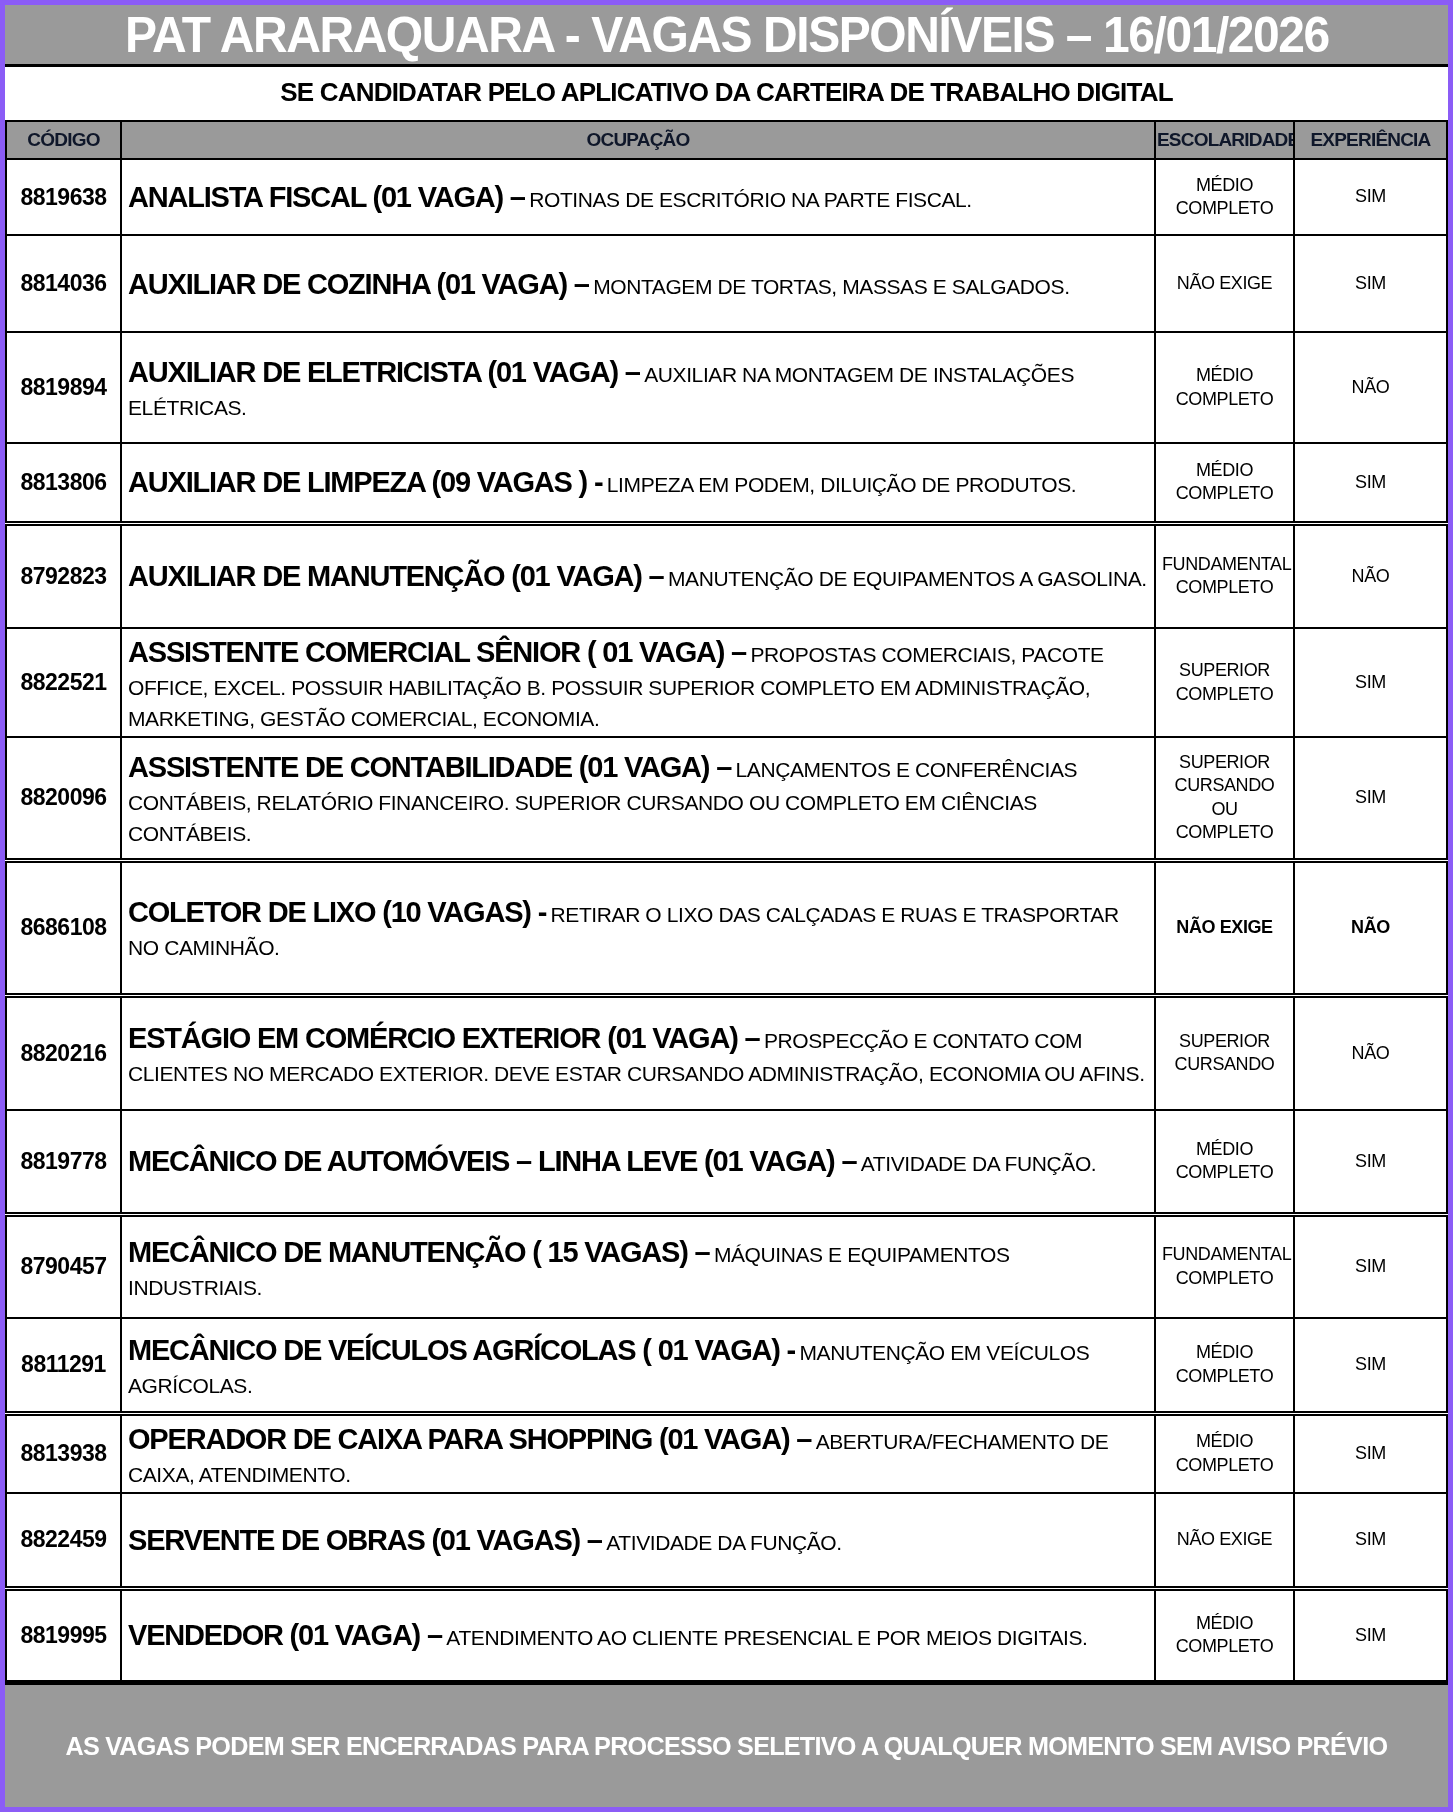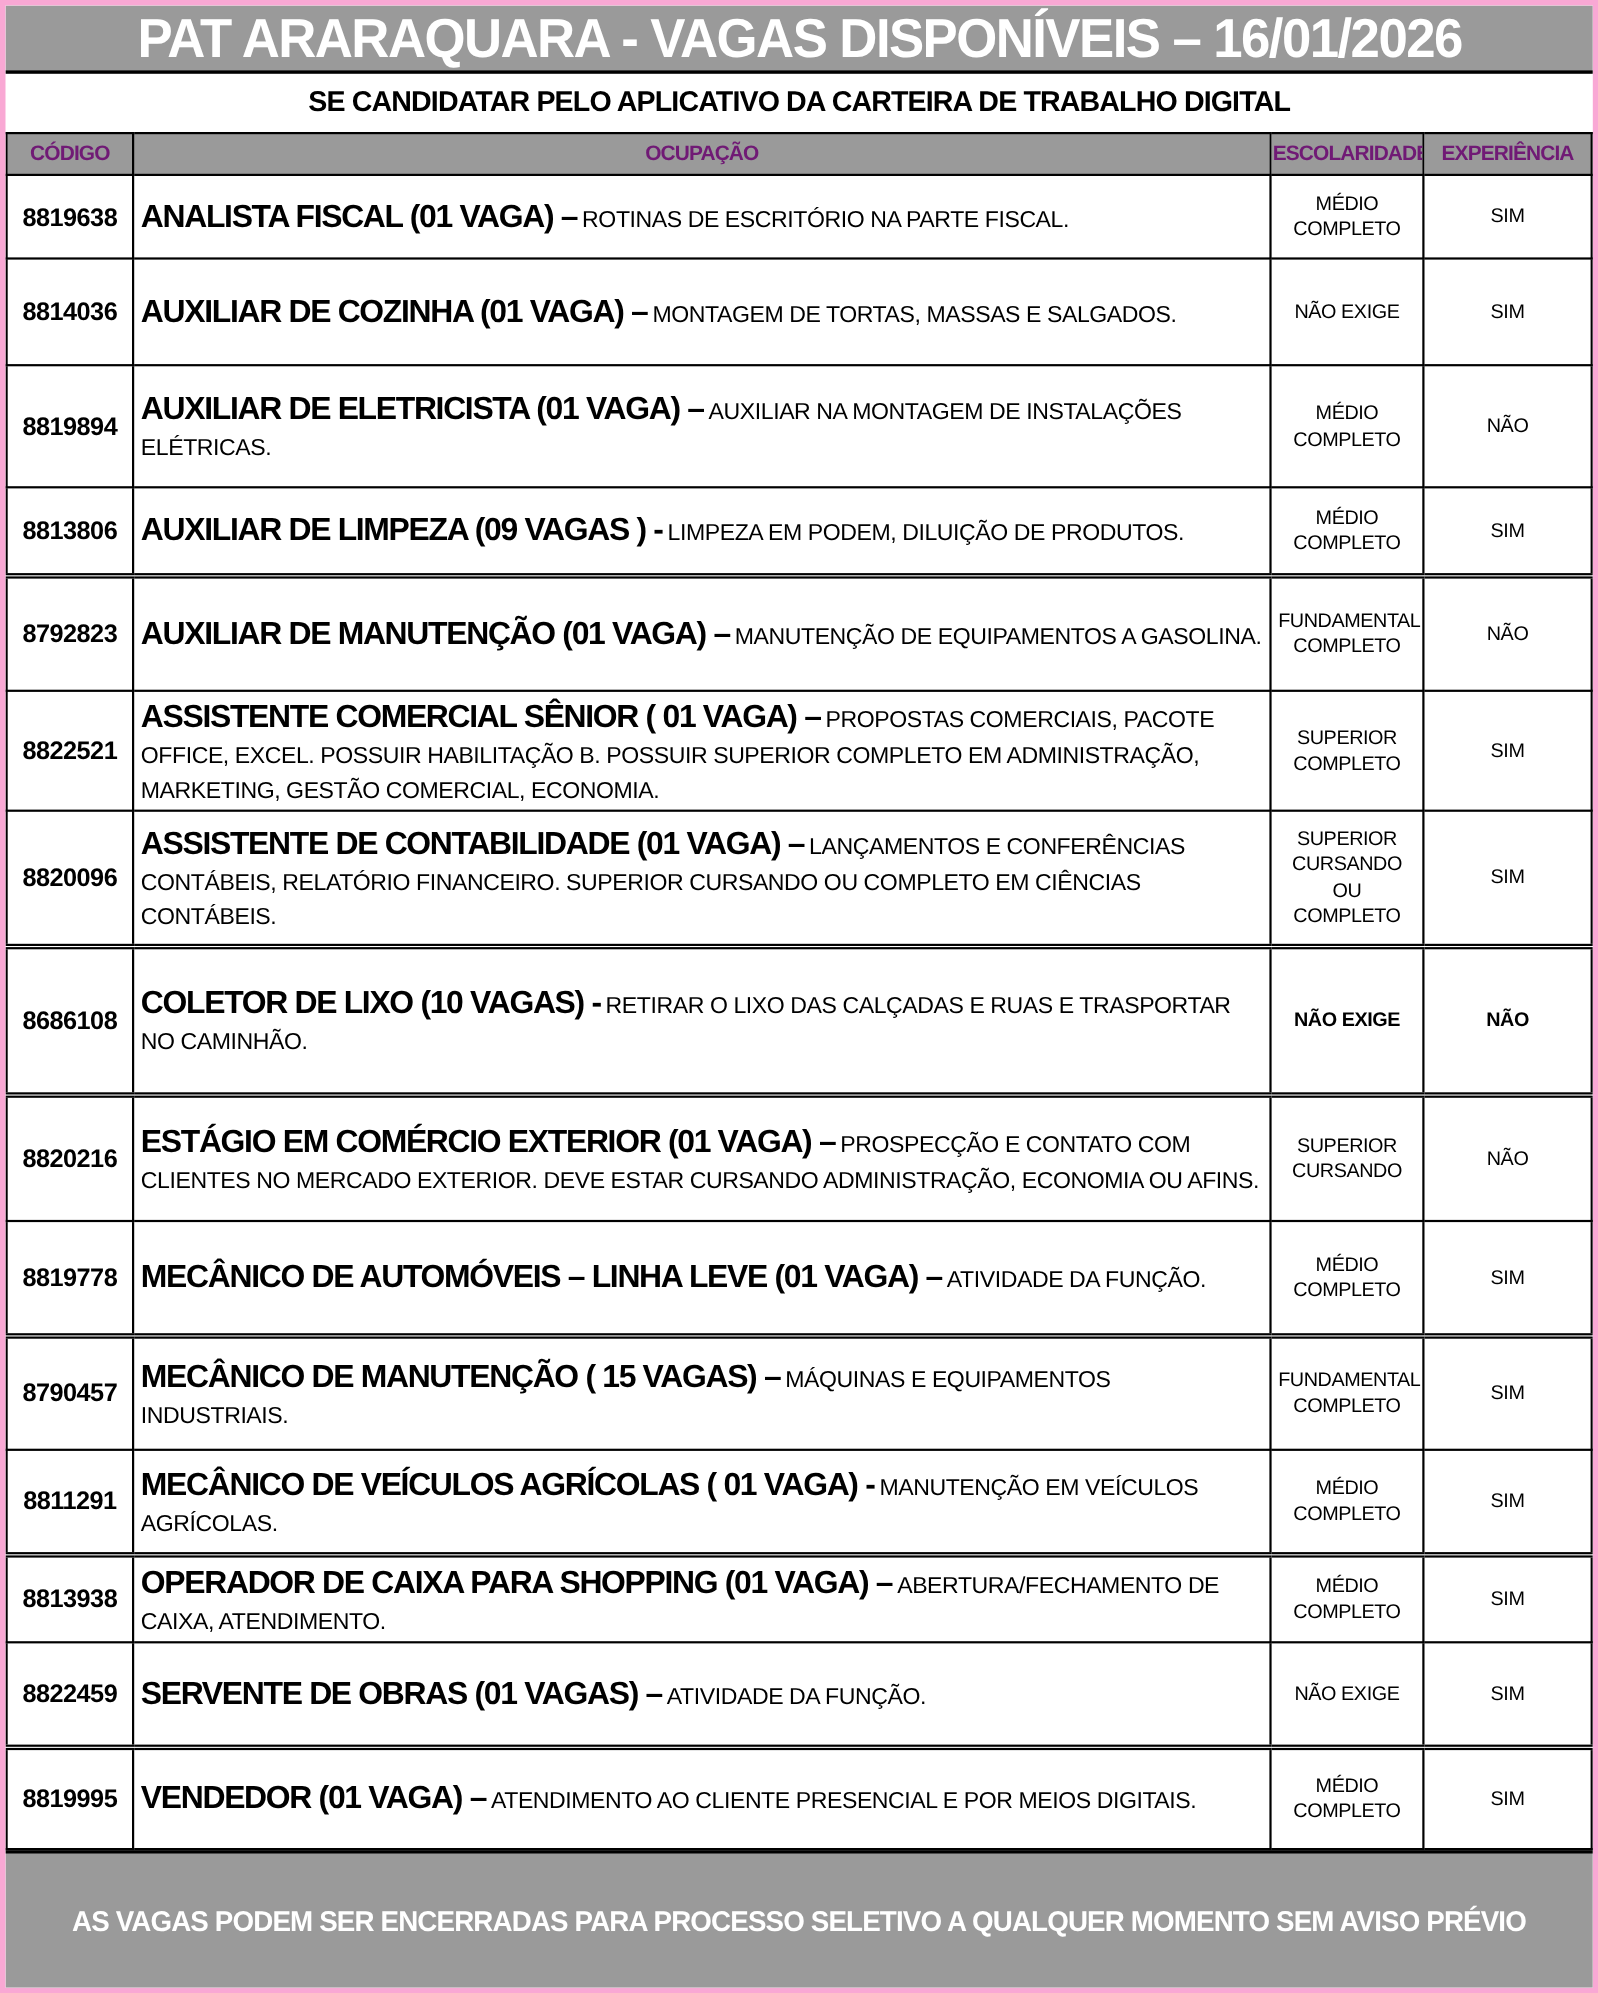--- a/index.html
+++ b/index.html
@@ -1,21 +1,21 @@
 <!DOCTYPE html>
 <html lang="pt-BR"><head>
 <meta charset="utf-8">
 <style>
   html,body{margin:0;padding:0;background:#ffffff;}
   *{box-sizing:border-box;}
   body{font-family:"Liberation Sans", sans-serif; -webkit-font-smoothing:antialiased;}
 
   .page{
     width:1453px;height:1812px;
-    border:5px solid #f9a8d4;
+    border:5px solid #8b5cf6;
     background:#fff;
     display:flex;flex-direction:column;
     overflow:hidden;
   }
 
   
   .title-bar{
     background:#9a9a9a;
     border-bottom:3px solid #000;
     height:62px;
@@ -54,21 +54,21 @@
   col.c-exp{width:153px;}
 
   table.jobs th, table.jobs td{
     border:2px solid #000;
     padding:2px 6px;
     vertical-align:middle;
     overflow:hidden;
   }
   table.jobs thead th{
     background:#9a9a9a;
-    color:#701a75;
+    color:#0f172a;
     font-size:19px;font-weight:bold;
     letter-spacing:-0.8px;
     height:38px;
     text-align:center;
     padding:2px 1px;
   }
   tr.job-row.thick td{border-top:5px double #000;}
 
   td.code{
     text-align:center;

